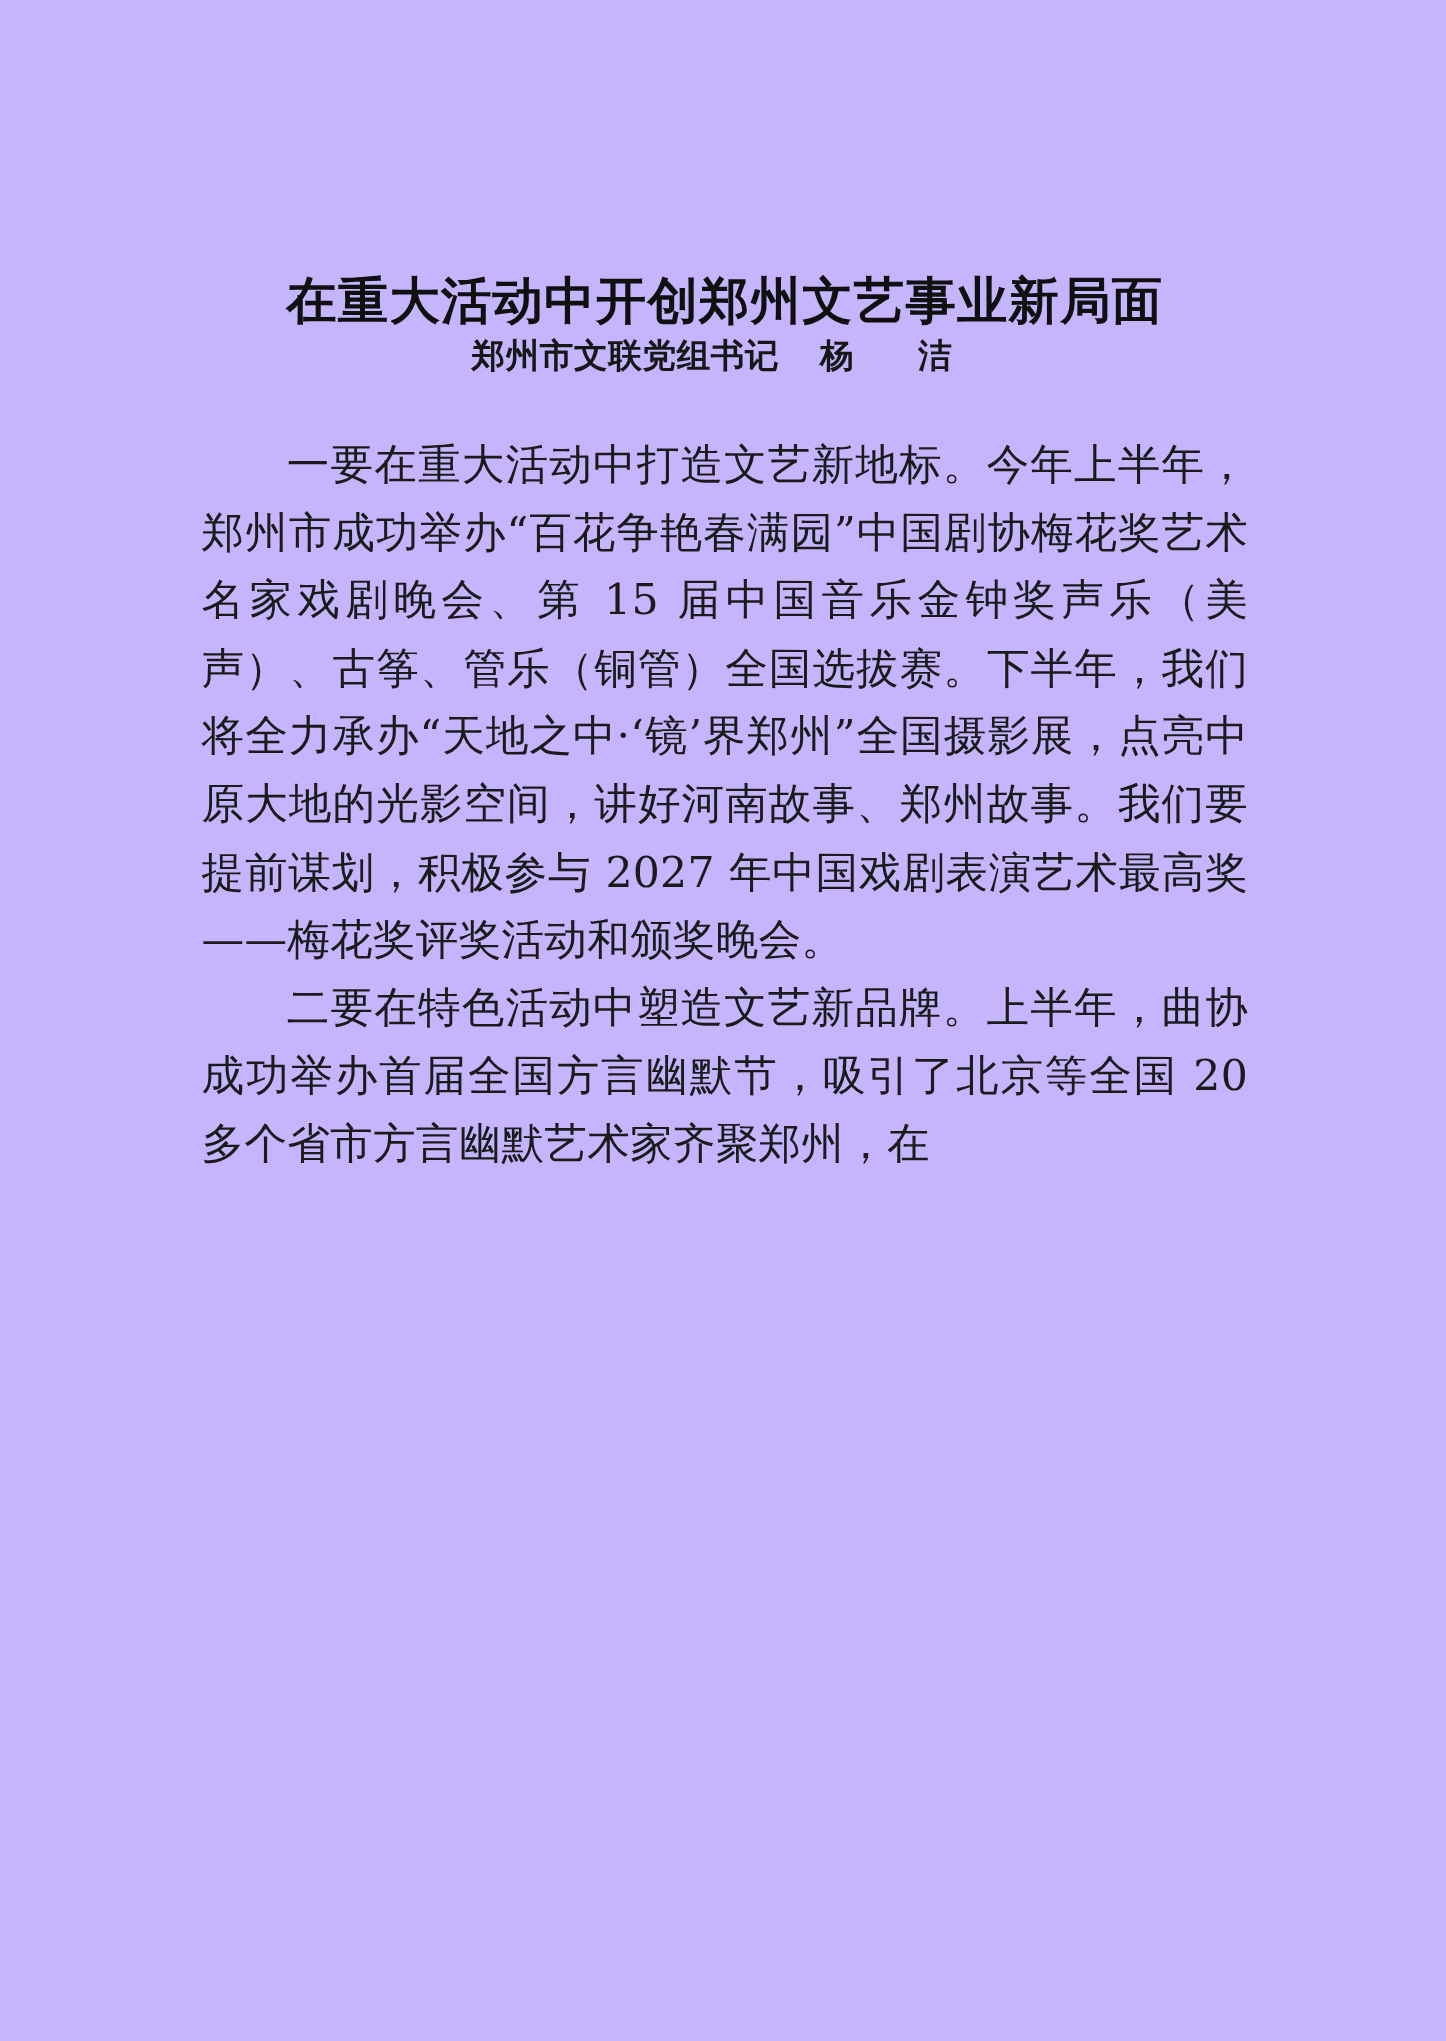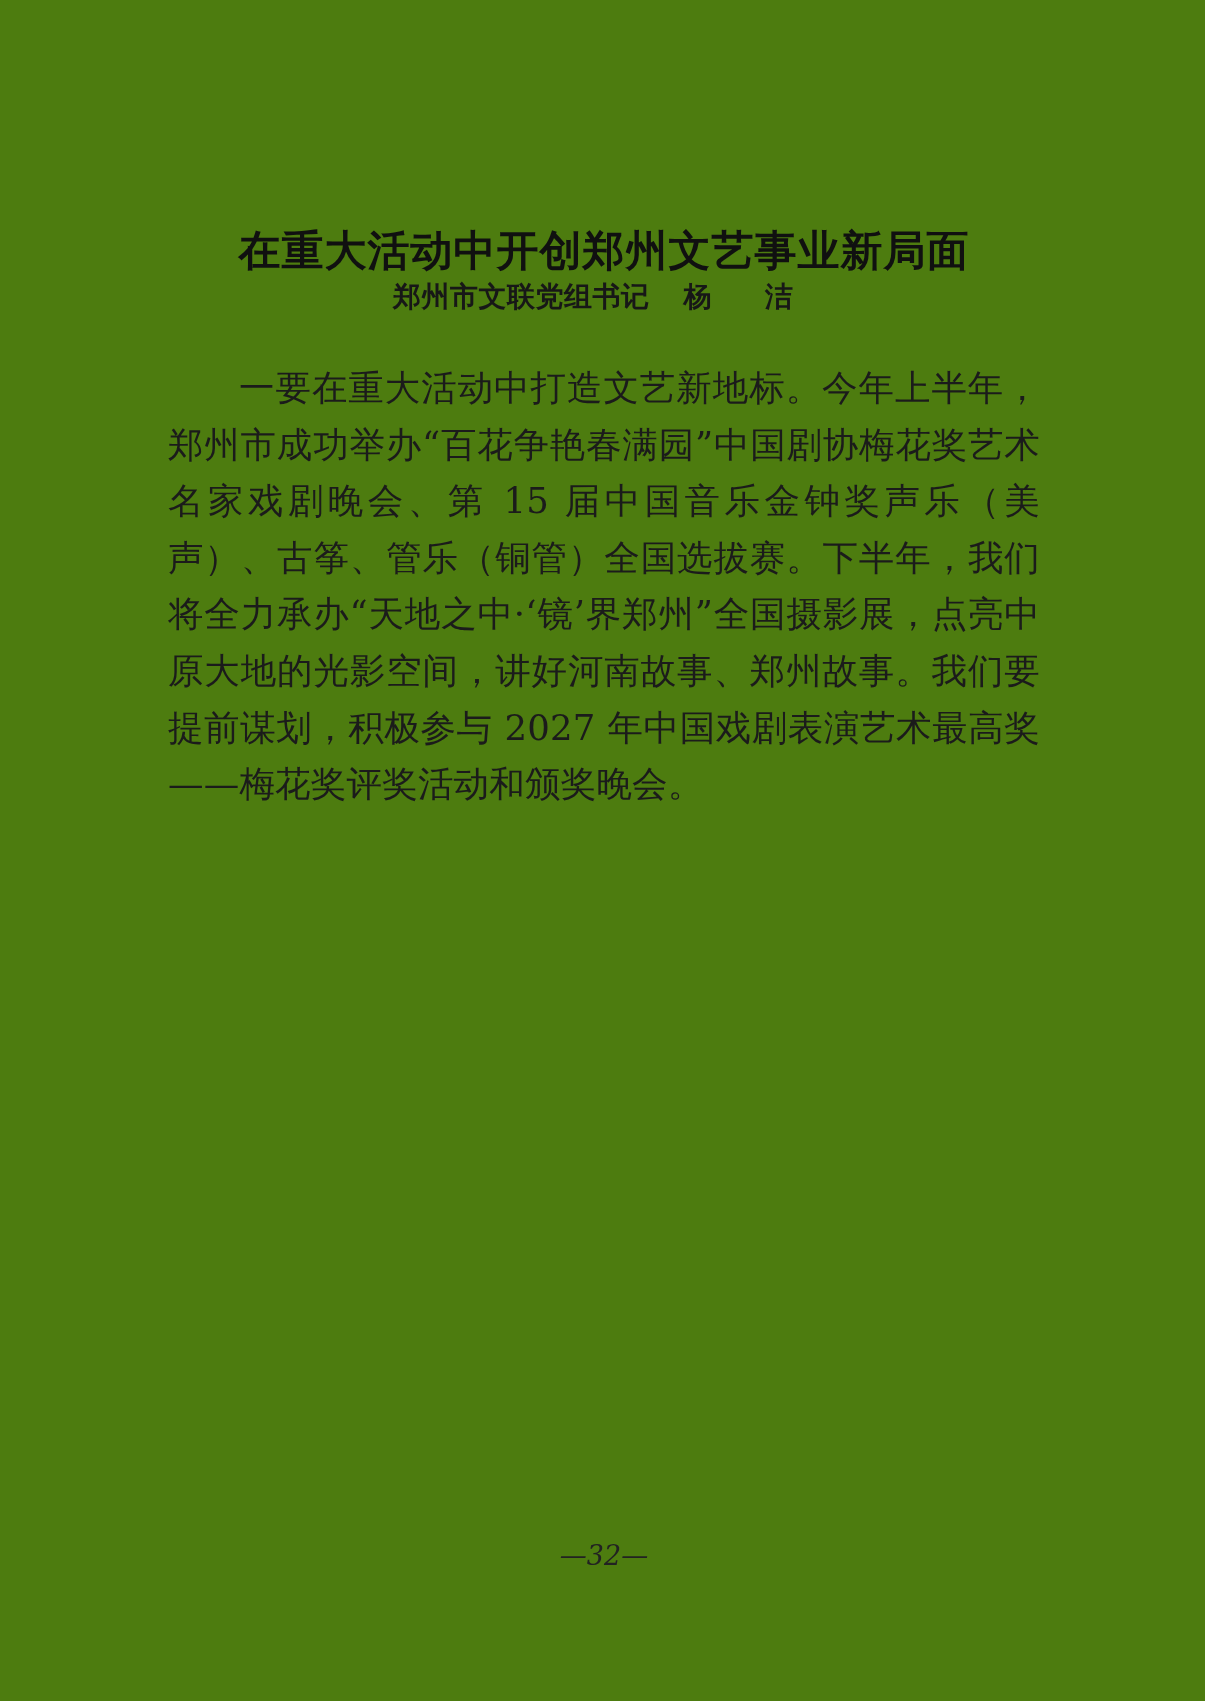--- a/index.html
+++ b/index.html
@@ -4,21 +4,21 @@
 <style>
   html, body {
     margin: 0;
     padding: 0;
     background: #ffffff;
   }
   .page {
     position: relative;
     width: 1205px;
     height: 1701px;
-    background: #4d7c0f;
+    background: #c4b5fd;
     margin: 0 auto;
     overflow: hidden;
     font-family: "DejaVu Serif", "Liberation Serif", serif;
     color: #1a1a1a;
   }
 
   
   .content {
     position: absolute;
     left: 168px;
@@ -106,18 +106,18 @@
   <div class="content">
 
     <h1 class="doc-title">在重大活动中开创郑州文艺事业新局面</h1>
 
     <div class="doc-byline">
       <span>郑州市文联党组书记</span><span class="byline-name">杨 洁</span>
     </div>
 
     <div class="body-text">
       <p class="para">一要在重大活动中打造文艺新地标。今年上半年，郑州市成功举办“百花争艳春满园”中国剧协梅花奖艺术名家戏剧晚会、第 15 届中国音乐金钟奖声乐（美声）、古筝、管乐（铜管）全国选拔赛。下半年，我们将全力承办“天地之中·‘镜’界郑州”全国摄影展，点亮中原大地的光影空间，讲好河南故事、郑州故事。我们要提前谋划，积极参与 2027 年中国戏剧表演艺术最高奖——梅花奖评奖活动和颁奖晚会。</p>
+      <p class="para">二要在特色活动中塑造文艺新品牌。上半年，曲协成功举办首届全国方言幽默节，吸引了北京等全国 20 多个省市方言幽默艺术家齐聚郑州，在</p>
     </div>
 
-    <div class="page-number">—32—</div>
 
   </div>
 </div>
 
 </body></html>

